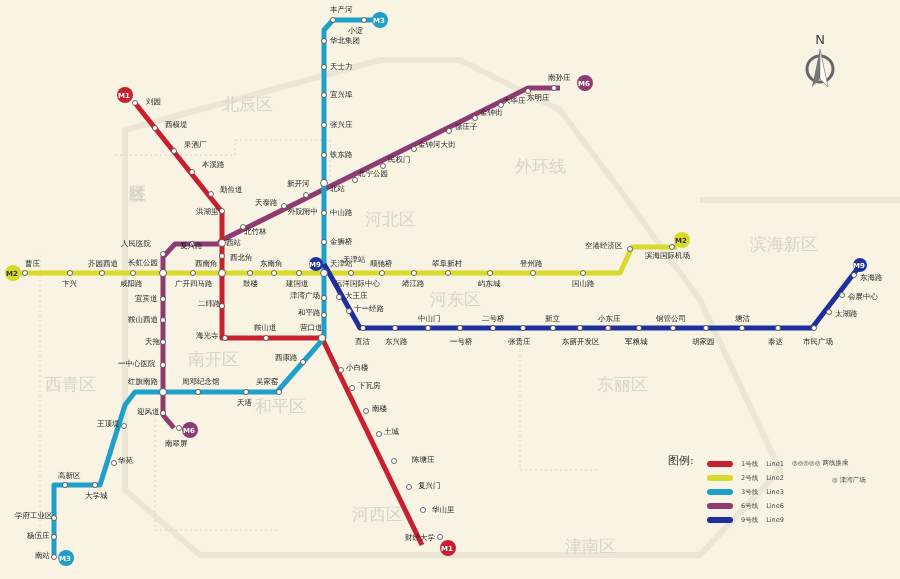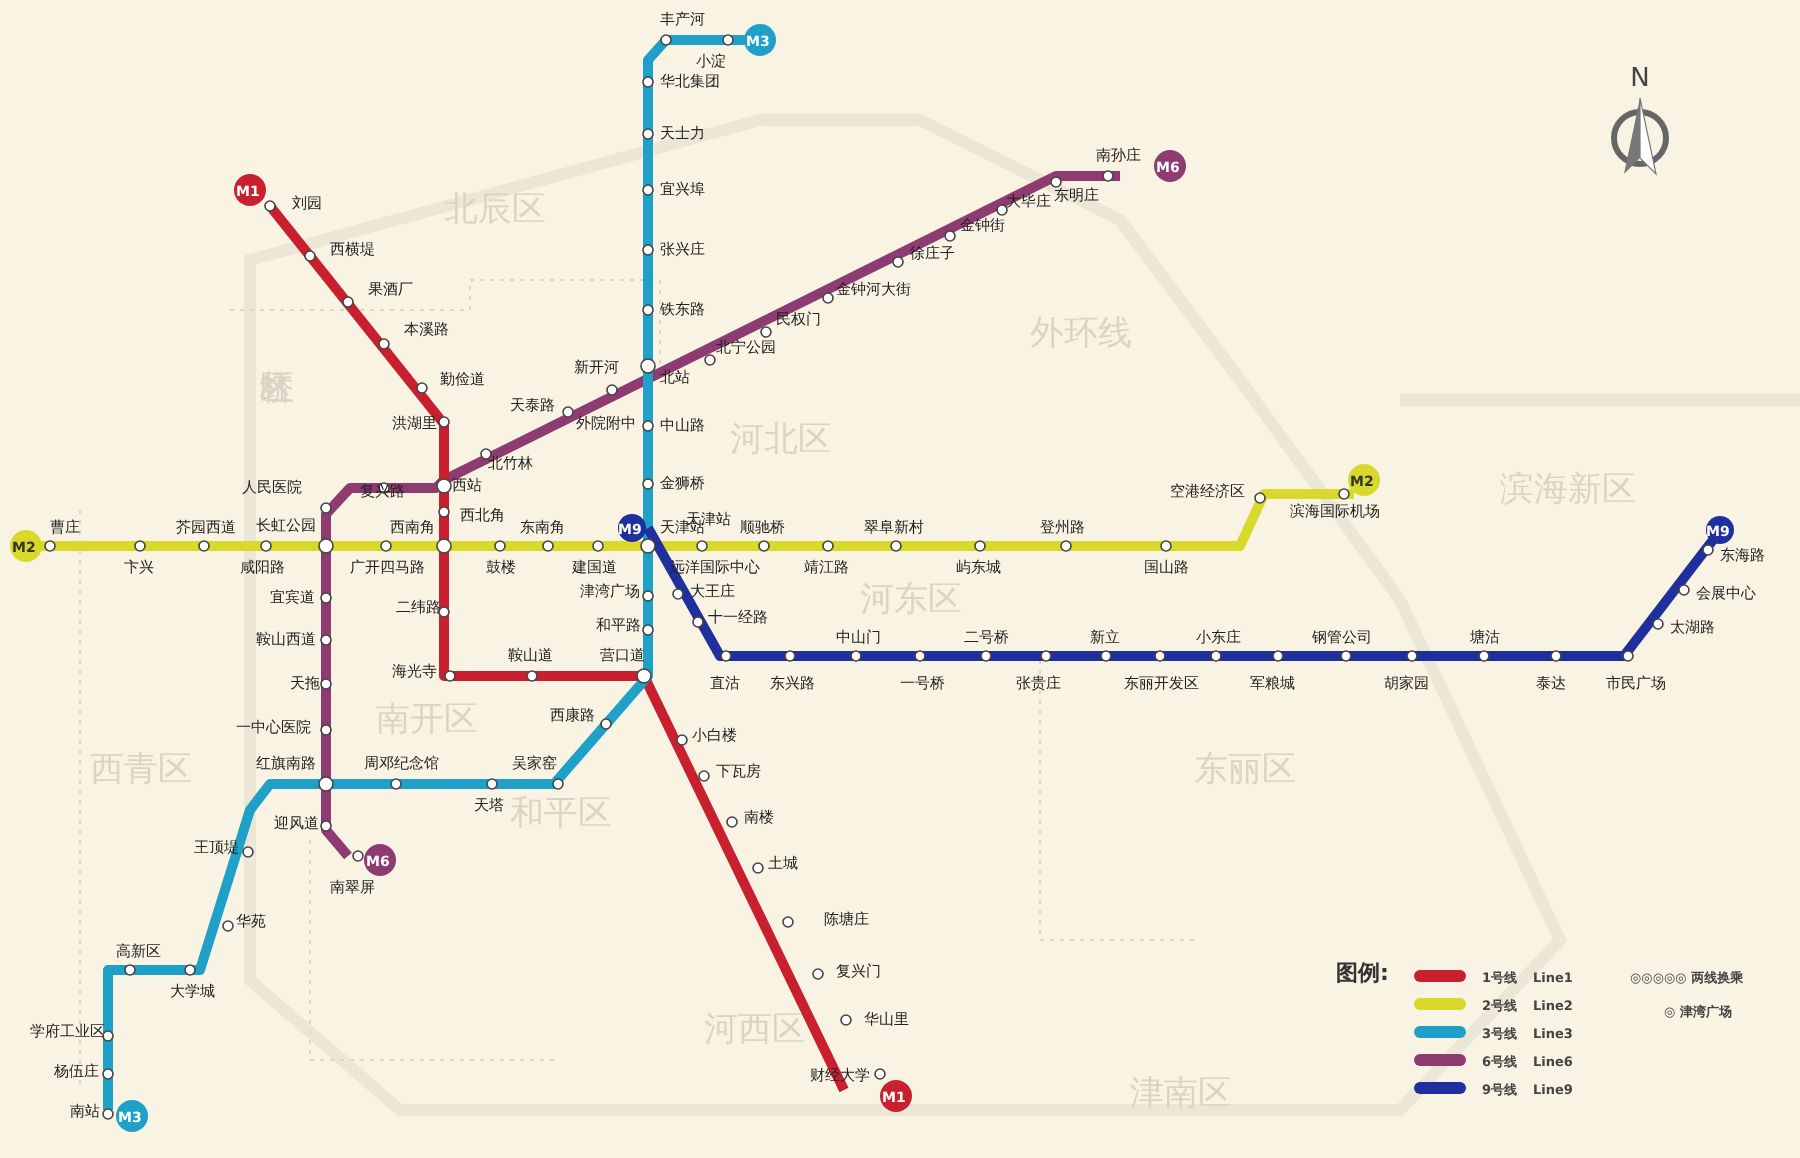--- a/index.html
+++ b/index.html
@@ -1,23 +1,23 @@
 <!DOCTYPE html>
 <html><head>
 <meta charset="utf-8">
 <style>
   html, body { margin:0; padding:0; }
   body { width:900px; height:579px; background:#f8f3e3; font-family:"DejaVu Sans", sans-serif; overflow:hidden; position:relative; }
   #map { position:absolute; left:0; top:0; width:900px; height:579px; }
   .district { font-size:17px; fill:#d9d4c6; font-family:"DejaVu Sans", sans-serif; }
   .st-label { font-size:7.5px; fill:#222; font-family:"DejaVu Sans", sans-serif; }
   .badge-text { font-size:7px; fill:#fff; font-weight:bold; font-family:"DejaVu Sans", sans-serif; }
-  .legend { position:absolute; left:660px; top:474px; width:240px; height:100px;font-weight:bold; }
+  .legend { position:absolute; left:660px; top:448px; width:240px; height:100px; }
   .legend-title { position:absolute; left:8px; top:5px; font-size:11px; color:#333; }
-  .legend-row { position:absolute; left:47px; height:10px; display:flex; font-size:6.5px; color:#444; }
+  .legend-row { position:absolute; left:47px; height:10px; display:flex; align-items:center; font-size:6.5px; color:#444; }
   .legend-swatch { width:26px; height:6px; border-radius:3px; margin-right:8px; }
   .legend-row span { margin-right:8px; }
   .legend-xfer { position:absolute; font-size:6.5px; color:#444; }
   .compass { position:absolute; left:800px; top:32px; width:40px; height:64px; }
 </style>
 </head>
 <body>
 
 <svg id="map" viewBox="0 0 900 579" xmlns="http://www.w3.org/2000/svg">
 
@@ -333,21 +333,21 @@
   <div class="legend-row" style="top:53px">
     <div class="legend-swatch" style="background:#8e3b72"></div>
     <span>6号线</span>
       <span>Line6</span>
   </div>
   <div class="legend-row" style="top:67px">
     <div class="legend-swatch" style="background:#1f2f9e"></div>
     <span>9号线</span>
       <span>Line9</span>
   </div>
-  <div class="legend-xfer" style="left:132px;top:11px;margin-left:23px;">
+  <div class="legend-xfer" style="left:132px;top:11px;">
     <span>◎◎◎◎◎</span>
     <span>两线换乘</span>
   </div>
   <div class="legend-xfer" style="left:172px;top:28px;">
     <span>◎</span>
     <span>津湾广场</span>
   </div>
 </div>
 
 </body></html>

